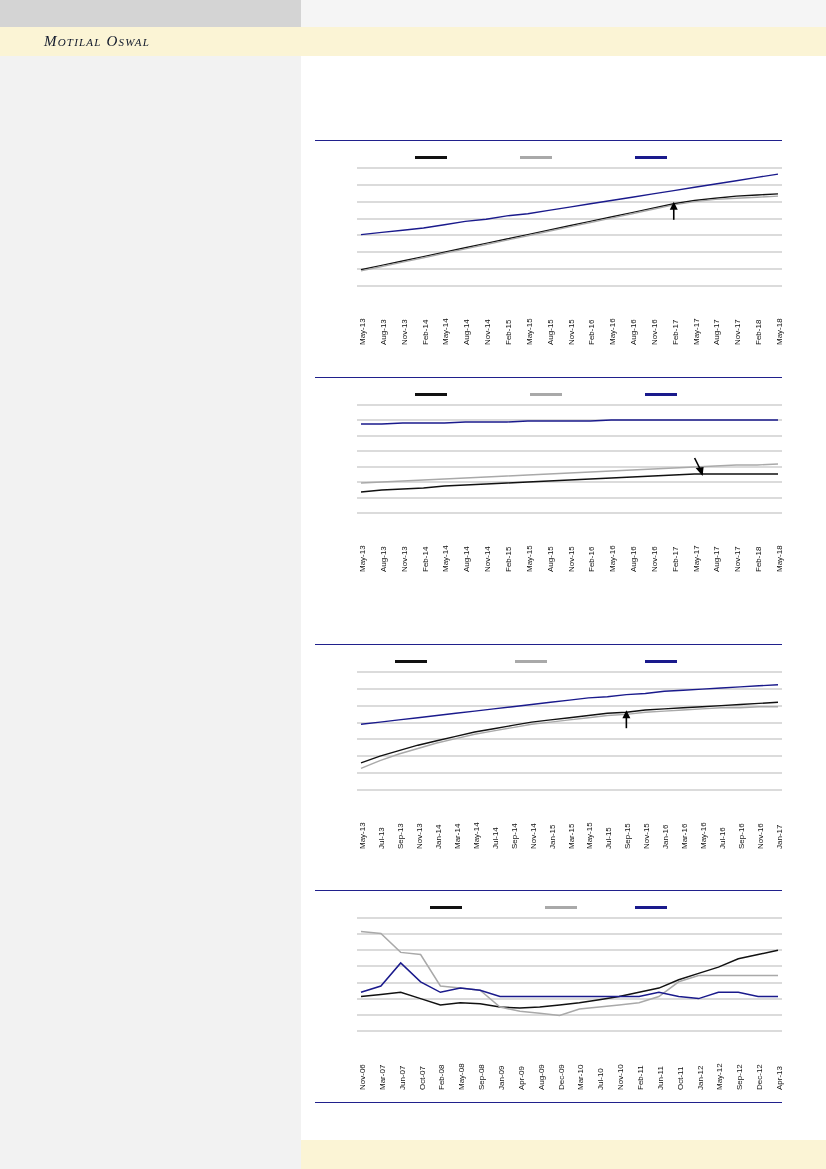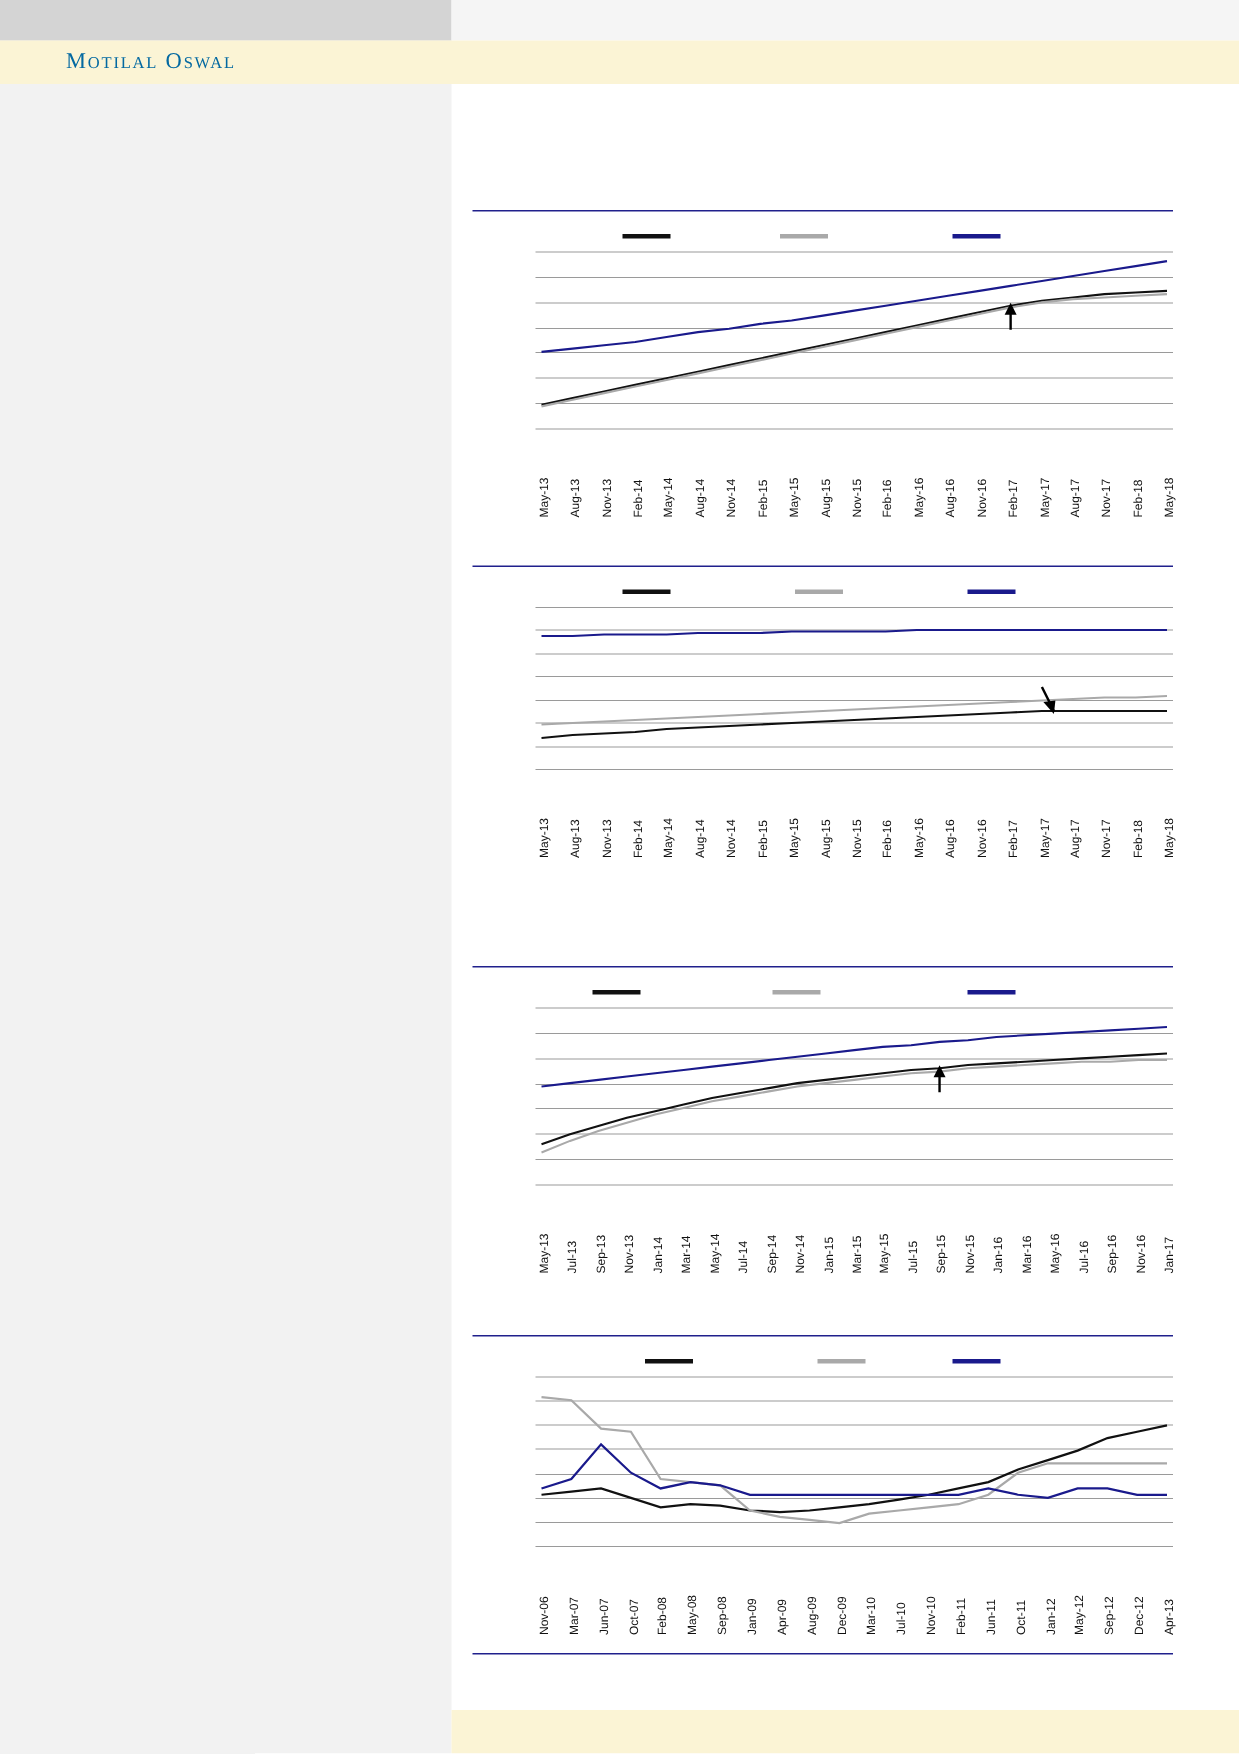--- a/index.html
+++ b/index.html
@@ -27,22 +27,23 @@
     position:absolute;left:301px;top:0;width:525px;height:27px;
     background:#f5f5f5;
   }
   .footer-band{
     position:absolute;left:301px;top:1140px;width:525px;height:29px;
     background:#fbf4d5;
   }
   .brand{
     position:absolute;left:44px;top:33px;
     font-family:"Liberation Serif", serif;
-    font-size:15px;letter-spacing:1.2px;color:#0369a1;
+    font-size:15px;letter-spacing:1.2px;color:#0f172a;
     font-variant:small-caps;
+    font-style:italic;
   }
   
   .charts{
     position:absolute;left:301px;top:56px;width:525px;
   }
   .chart-block{
     position:relative;
     margin:0 0 0 0;
     padding:0;
   }

